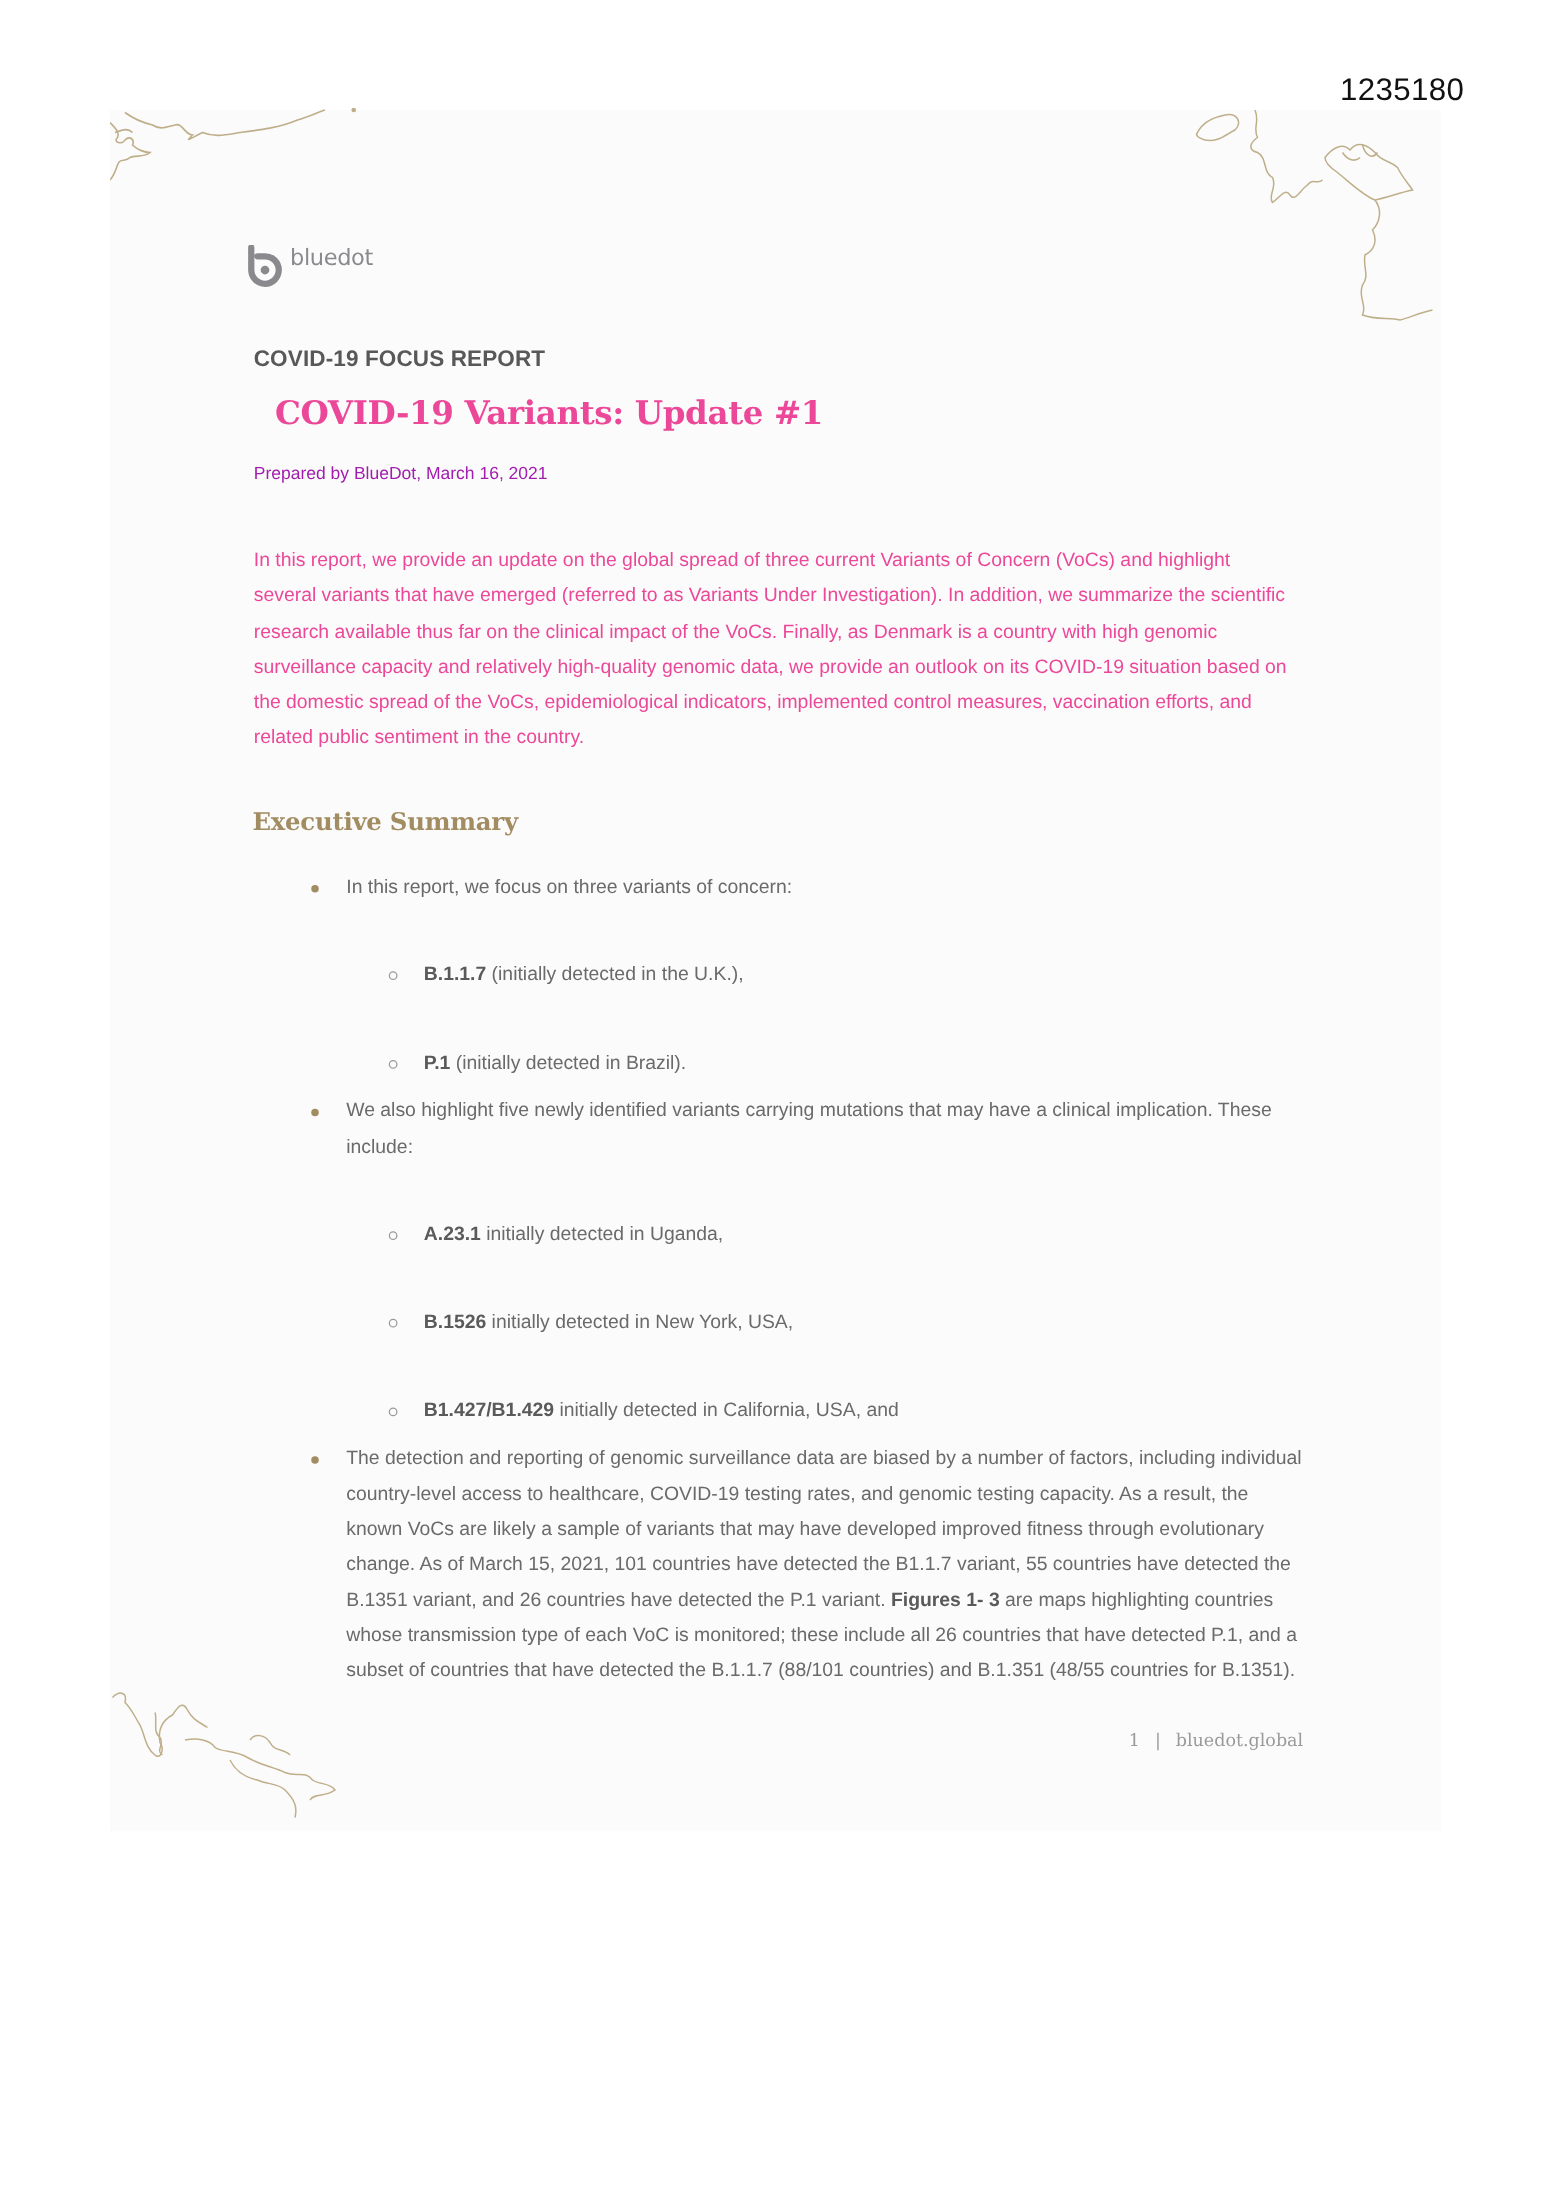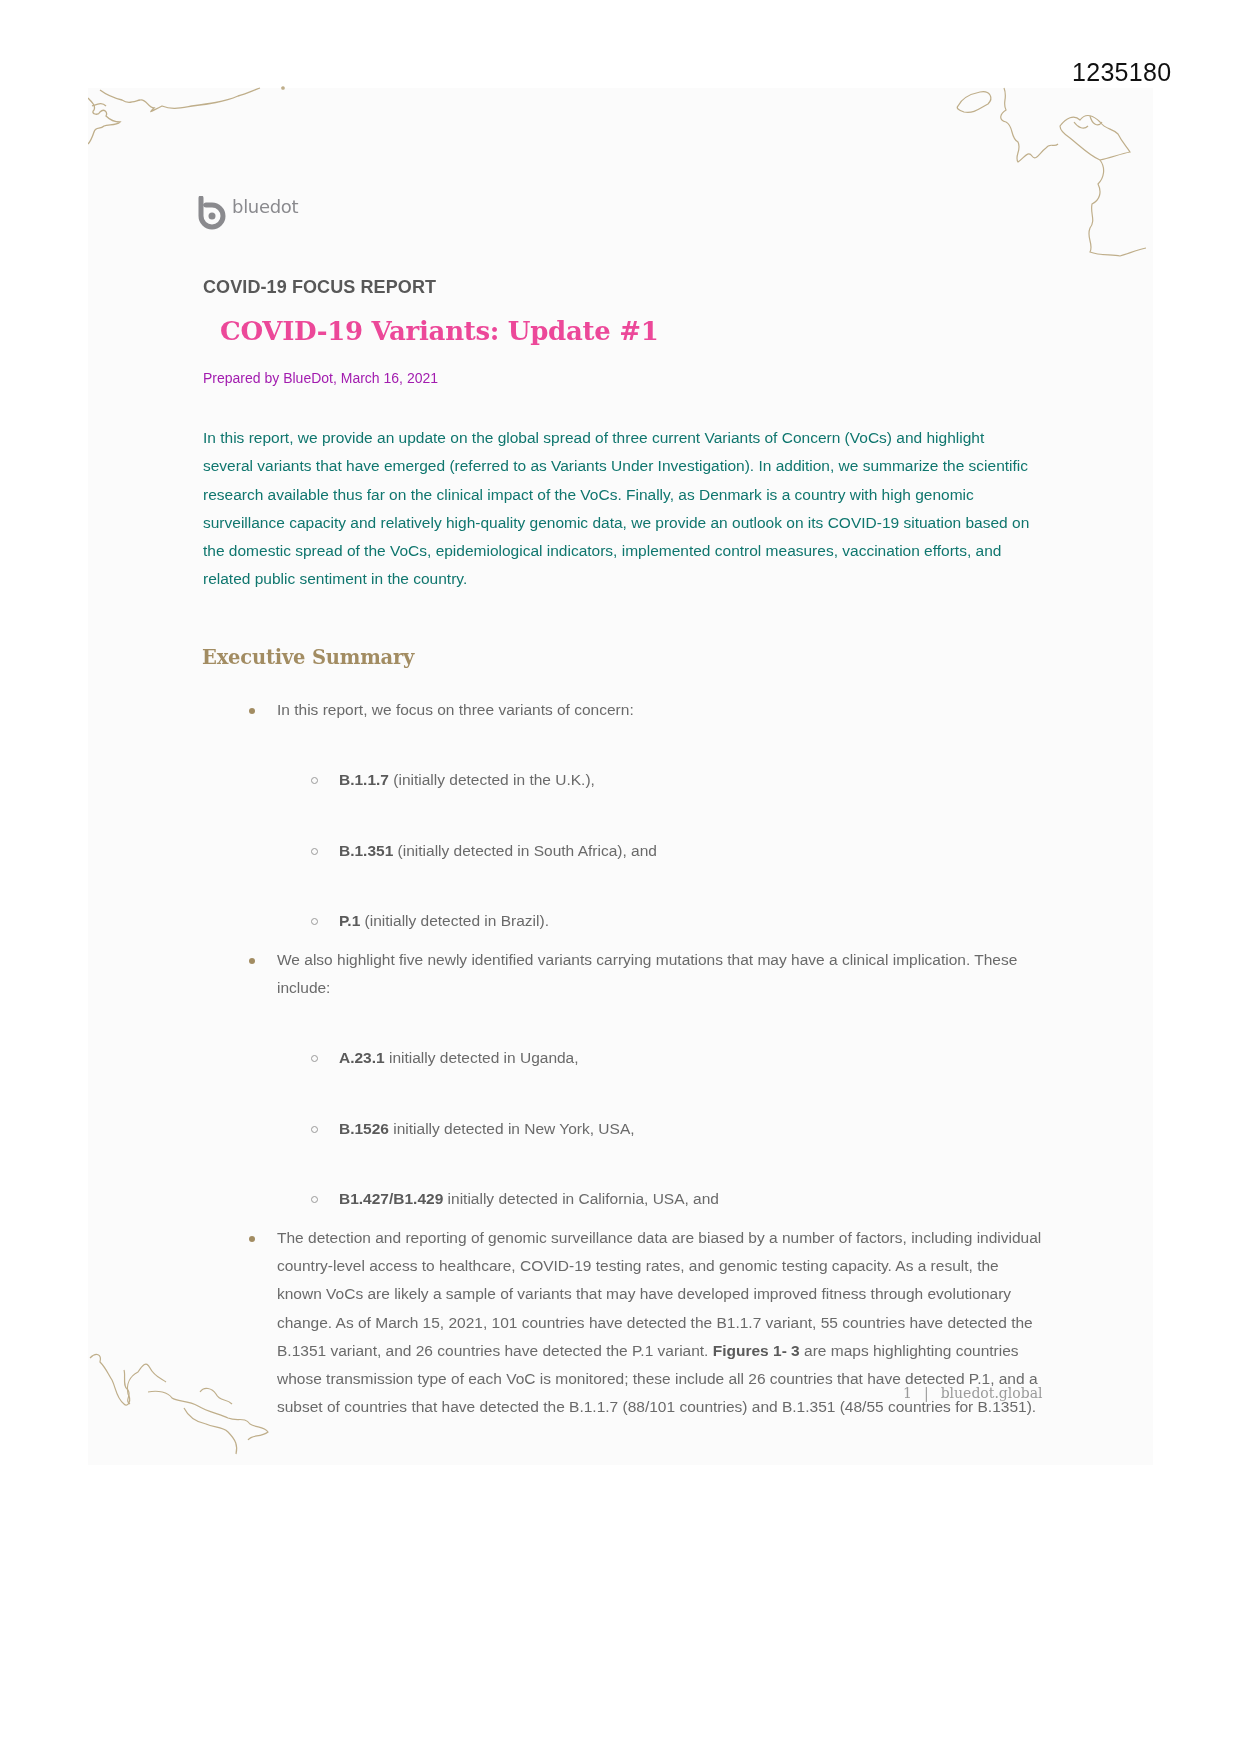--- a/index.html
+++ b/index.html
@@ -37,22 +37,22 @@
   .title {
     position: absolute; left: 220px; top: 316px;
     font-family: "DejaVu Serif", serif; font-weight: bold;
     font-size: 26px; color: #ec4899; letter-spacing: -0.3px;
   }
   .prepared {
     position: absolute; left: 203px; top: 370px;
     font-size: 14px; color: #a21caf;
   }
   .intro {
-    position: absolute; left: 203px; top: 424px; width: 830px;
-    font-size: 15.5px; line-height: 28.3px; color: #0f766e;
+    position: absolute; left: 203px; top: 435px; width: 830px;
+    font-size: 15.5px; line-height: 28.3px; color: #ec4899;
     margin: 0;
   }
   .section-heading {
     position: absolute; left: 202px; top: 646px;
     font-family: "DejaVu Serif", serif; font-weight: bold;
     font-size: 19.5px; color: #a28c62; letter-spacing: -0.2px;
   }
   .summary {
     position: absolute; left: 244px; top: 696px; width: 800px;
     font-size: 15.5px; color: #6a6a6a;
@@ -130,21 +130,20 @@
 
 <div class="section-heading">Executive Summary</div>
 
 <div class="summary">
   <ul class="l1">
     <li>
       <span class="bullet"></span>
       <span>In this report, we focus on three variants of concern:</span>
       <ul class="l2">
         <li><span class="ring"></span><span class="b">B.1.1.7</span><span> (initially detected in the U.K.),</span></li>
-        <li><span class="ring"></span><span class="b">B.1.351</span><span> (initially detected in South Africa), and</span></li>
         <li><span class="ring"></span><span class="b">P.1</span><span> (initially detected in Brazil).</span></li>
       </ul>
     </li>
     <li>
       <span class="bullet"></span>
       <span>We also highlight five newly identified variants carrying mutations that may have a clinical implication. These include:</span>
       <ul class="l2">
         <li><span class="ring"></span><span class="b">A.23.1</span><span> initially detected in Uganda,</span></li>
         <li><span class="ring"></span><span class="b">B.1526</span><span> initially detected in New York, USA,</span></li>
         <li><span class="ring"></span><span class="b">B1.427/B1.429</span><span> initially detected in California, USA, and</span></li>

